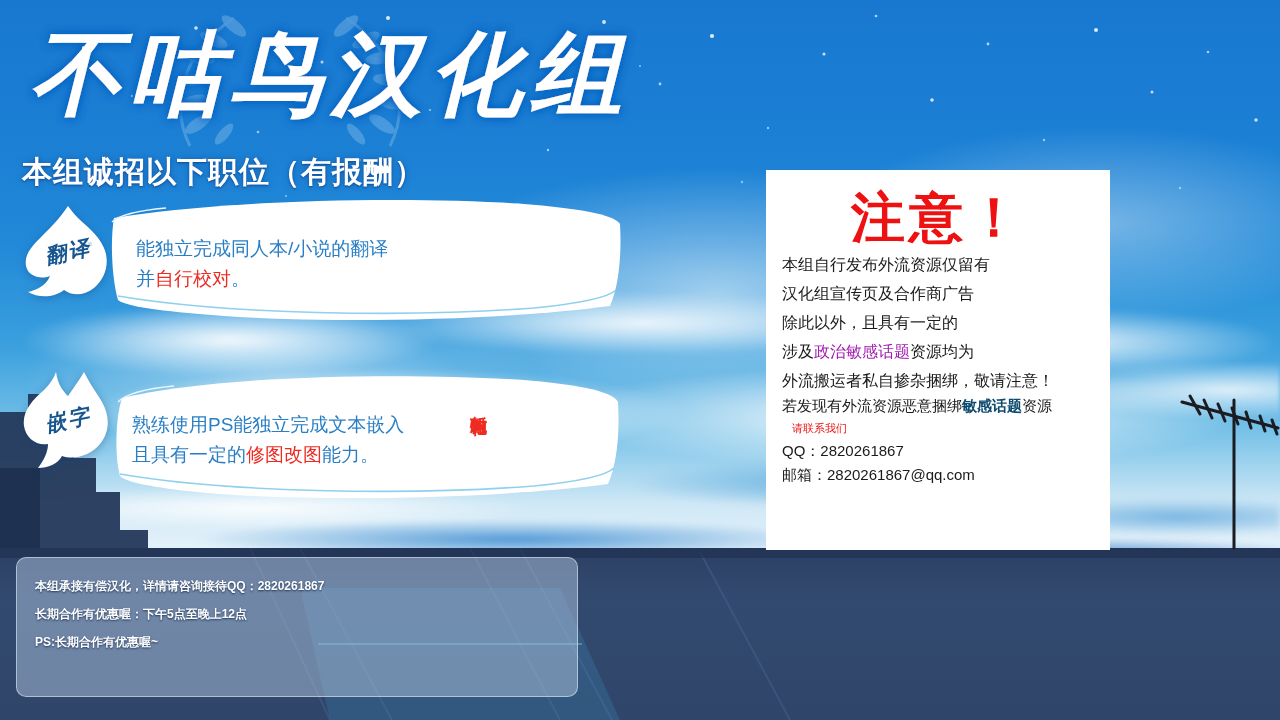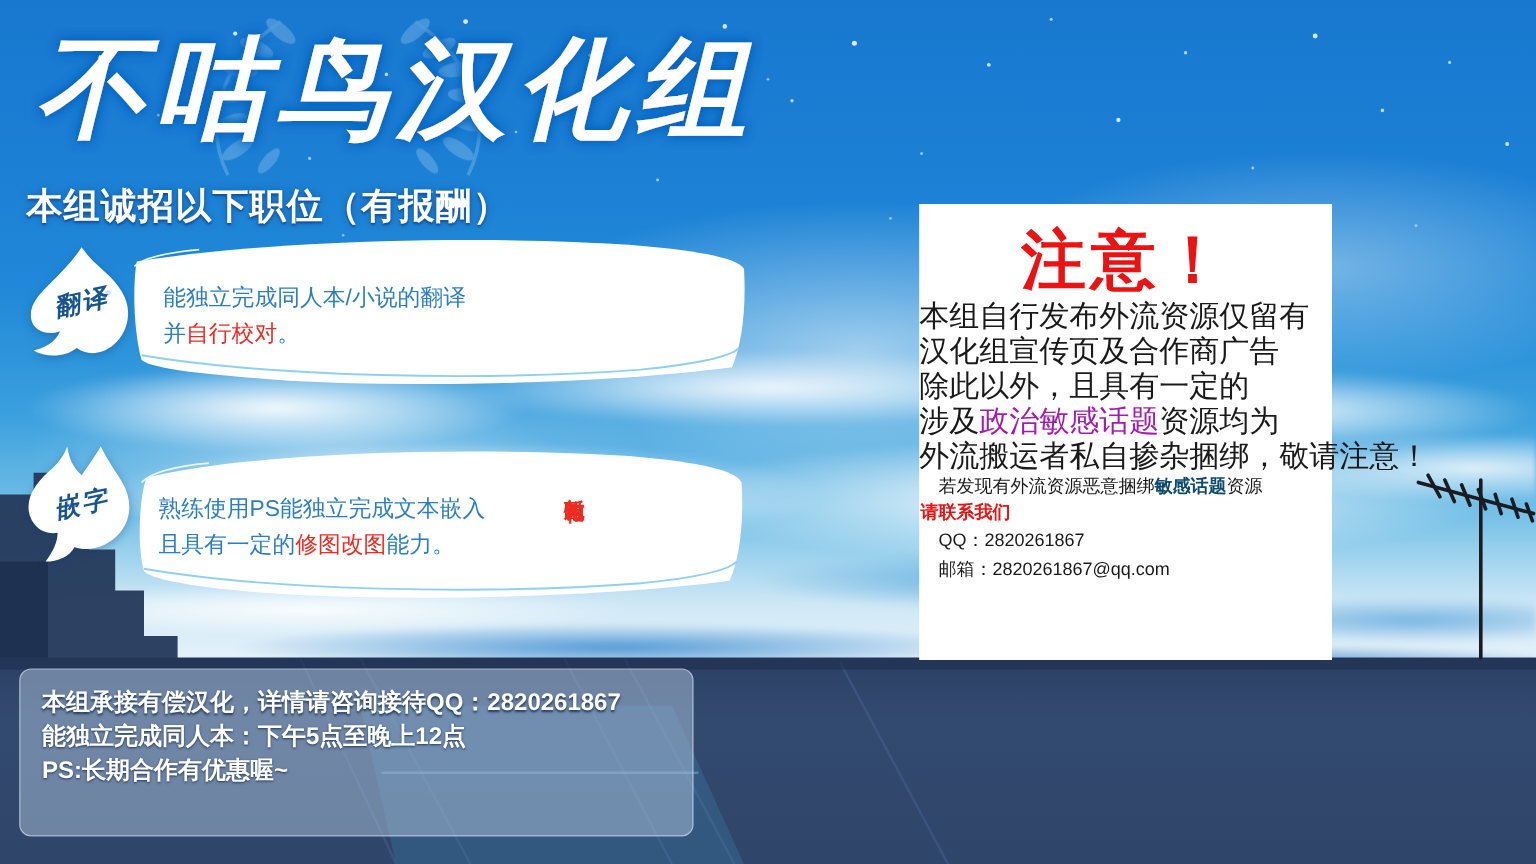--- a/index.html
+++ b/index.html
@@ -113,29 +113,29 @@
     position:absolute;left:766px;top:170px;width:344px;height:380px;
     background:#ffffff;
     box-shadow:0 0 0 0 rgba(0,0,0,0);
   }
   #notice-title{
     text-align:center;color:#ee1111;font-weight:bold;
     font-size:54px;letter-spacing:4px;margin:16px 0 2px 0;
     line-height:62px;
   }
   .notice-line{
-    font-size:25px;color:#1a1a1a;line-height:29px;white-space:nowrap;
+    font-size:16px;color:#1a1a1a;line-height:29px;margin-left:16px;white-space:nowrap;
   }
   .notice-line .hl{color:#a21caf;}
   .notice-small{
     font-size:15px;color:#1a1a1a;line-height:22px;margin-left:16px;white-space:nowrap;
   }
   .notice-small .hl{color:#0c4a6e;font-weight:bold;}
   .notice-red{
-    font-size:15px;color:#ee1111;font-weight:bold;line-height:22px;margin-left:1px;
+    font-size:11px;color:#ee1111;font-weight:normal;line-height:22px;margin-left:26px;
   }
   .notice-contact{
     font-size:15px;color:#1a1a1a;line-height:24px;margin-left:16px;white-space:nowrap;
   }
 
   
   .building{position:absolute;pointer-events:none;}
   #building-left{left:0;top:372px;width:210px;height:348px;}
   #ground{position:absolute;left:0;top:548px;width:1280px;height:172px;
     background:linear-gradient(180deg,#2c4064 0%,#334a70 30%,#2f4569 100%);}
@@ -143,21 +143,21 @@
   #antenna{position:absolute;left:1178px;top:388px;width:102px;height:162px;pointer-events:none;}
 
   
   #info-box{
     position:absolute;left:16px;top:557px;width:560px;height:138px;
     background:rgba(168,190,216,.52);
     border:1px solid rgba(220,232,245,.6);
     border-radius:10px;
   }
   .info-line{
-    color:#ffffff;font-size:20px;line-height:28px;font-weight:bold;
+    color:#ffffff;font-size:12px;line-height:28px;font-weight:bold;
     margin-left:18px;white-space:nowrap;
     text-shadow:0 1px 2px rgba(18,40,75,.85);
   }
   #info-box .info-first{padding-top:14px;}
 </style>
 </head>
 <body>
 
 <div id="stage">
 
@@ -334,17 +334,17 @@
     <div class="notice-line"><span>涉及</span><span class="hl">政治敏感话题</span><span>资源均为</span></div>
     <div class="notice-line">外流搬运者私自掺杂捆绑，敬请注意！</div>
     <div class="notice-small"><span>若发现有外流资源恶意捆绑</span><span class="hl">敏感话题</span><span>资源</span></div>
     <div class="notice-red">请联系我们</div>
     <div class="notice-contact">QQ：2820261867</div>
     <div class="notice-contact">邮箱：2820261867@qq.com</div>
   </div>
 
   <div id="info-box">
     <div class="info-line info-first">本组承接有偿汉化，详情请咨询接待QQ：2820261867</div>
-    <div class="info-line">能独立完成同人本：下午5点至晚上12点</div>
+    <div class="info-line">长期合作有优惠喔：下午5点至晚上12点</div>
     <div class="info-line">PS:长期合作有优惠喔~</div>
   </div>
 
 </div>
 
 </body></html>

